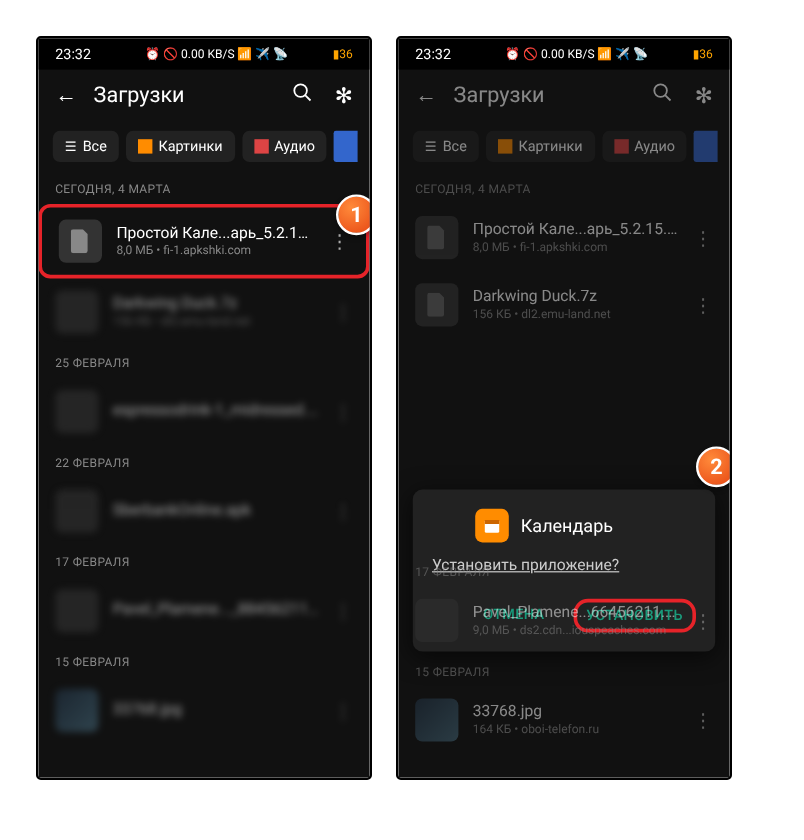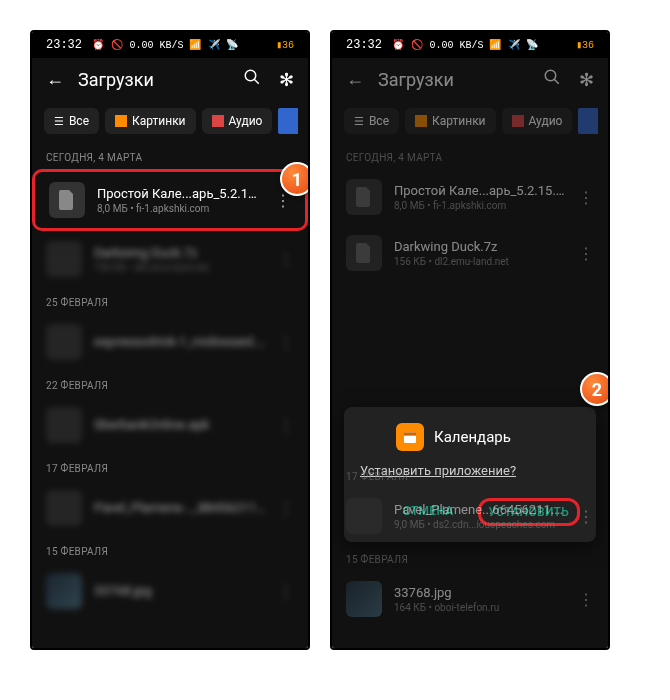--- a/index.html
+++ b/index.html
@@ -27,21 +27,20 @@
       display: flex;
       flex-direction: column;
     }
     .status-bar {
       display: flex;
       justify-content: space-between;
       align-items: center;
       padding: 6px 14px;
       font-size: 12px;
       background: #000;
-      font-family: Liberation Mono, monospace;
     }
     .status-icons {
       display: flex;
       gap: 5px;
       align-items: flex-start;
       font-size: 10px;
     }
     .battery {
       color: #ffa500;
       padding-left: 32px;

